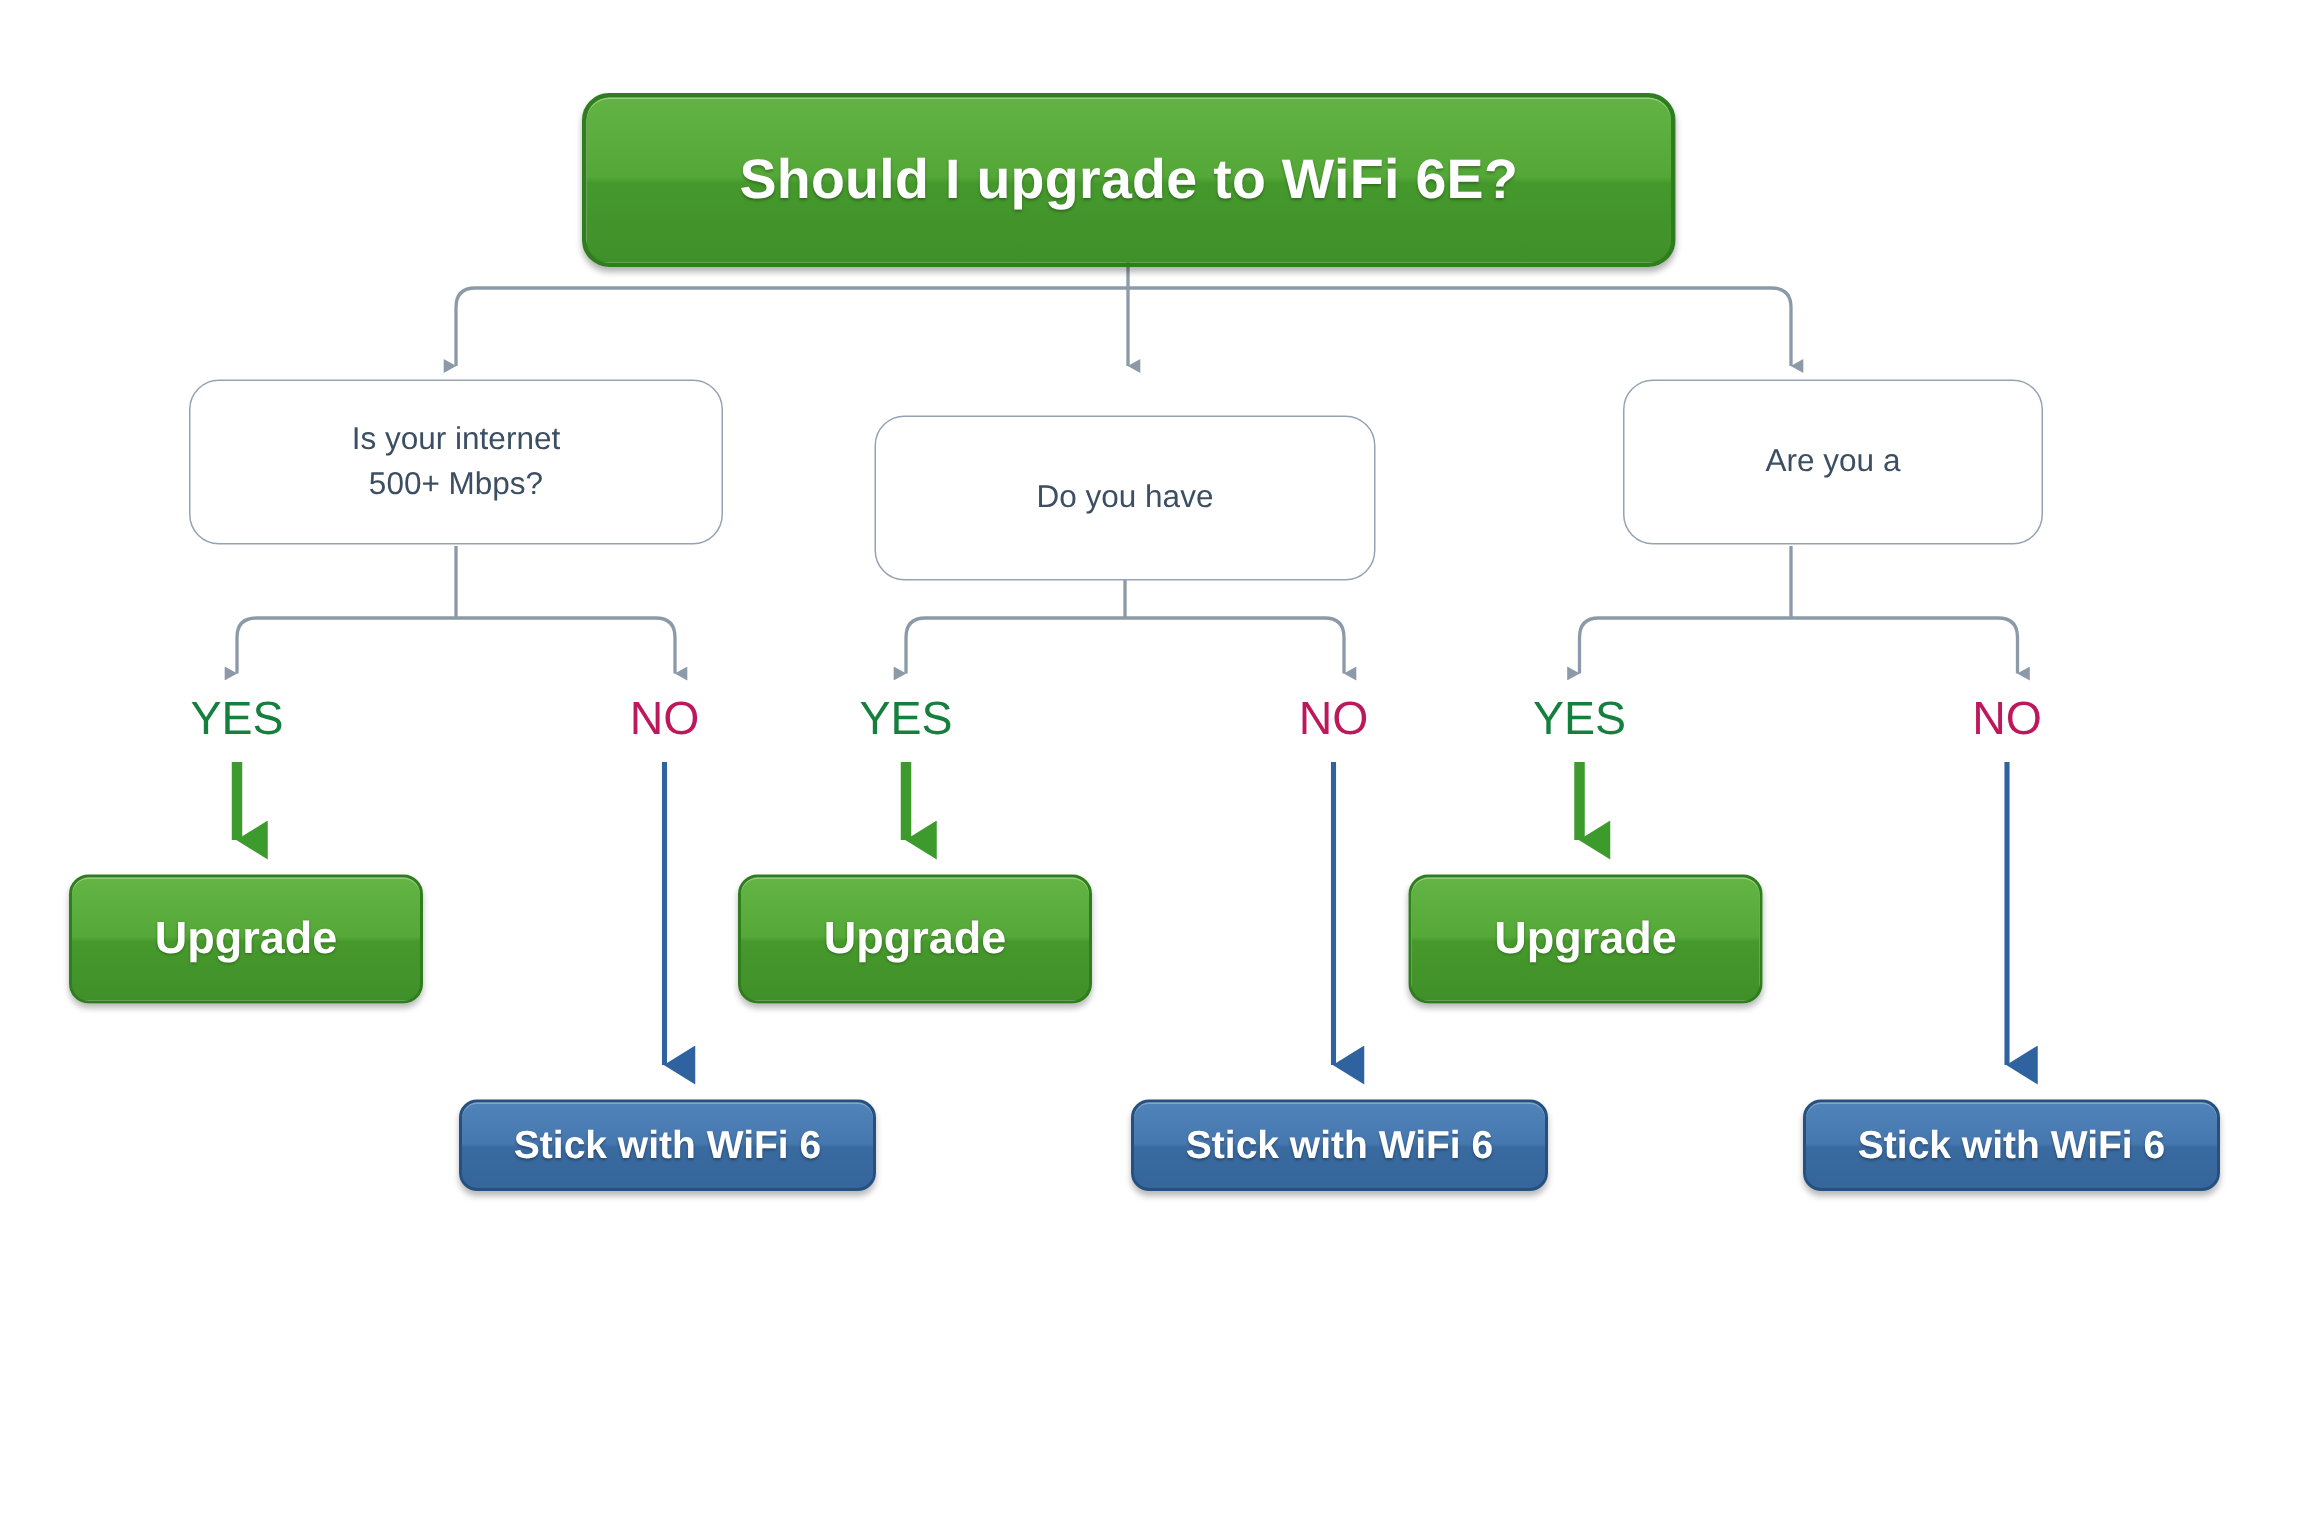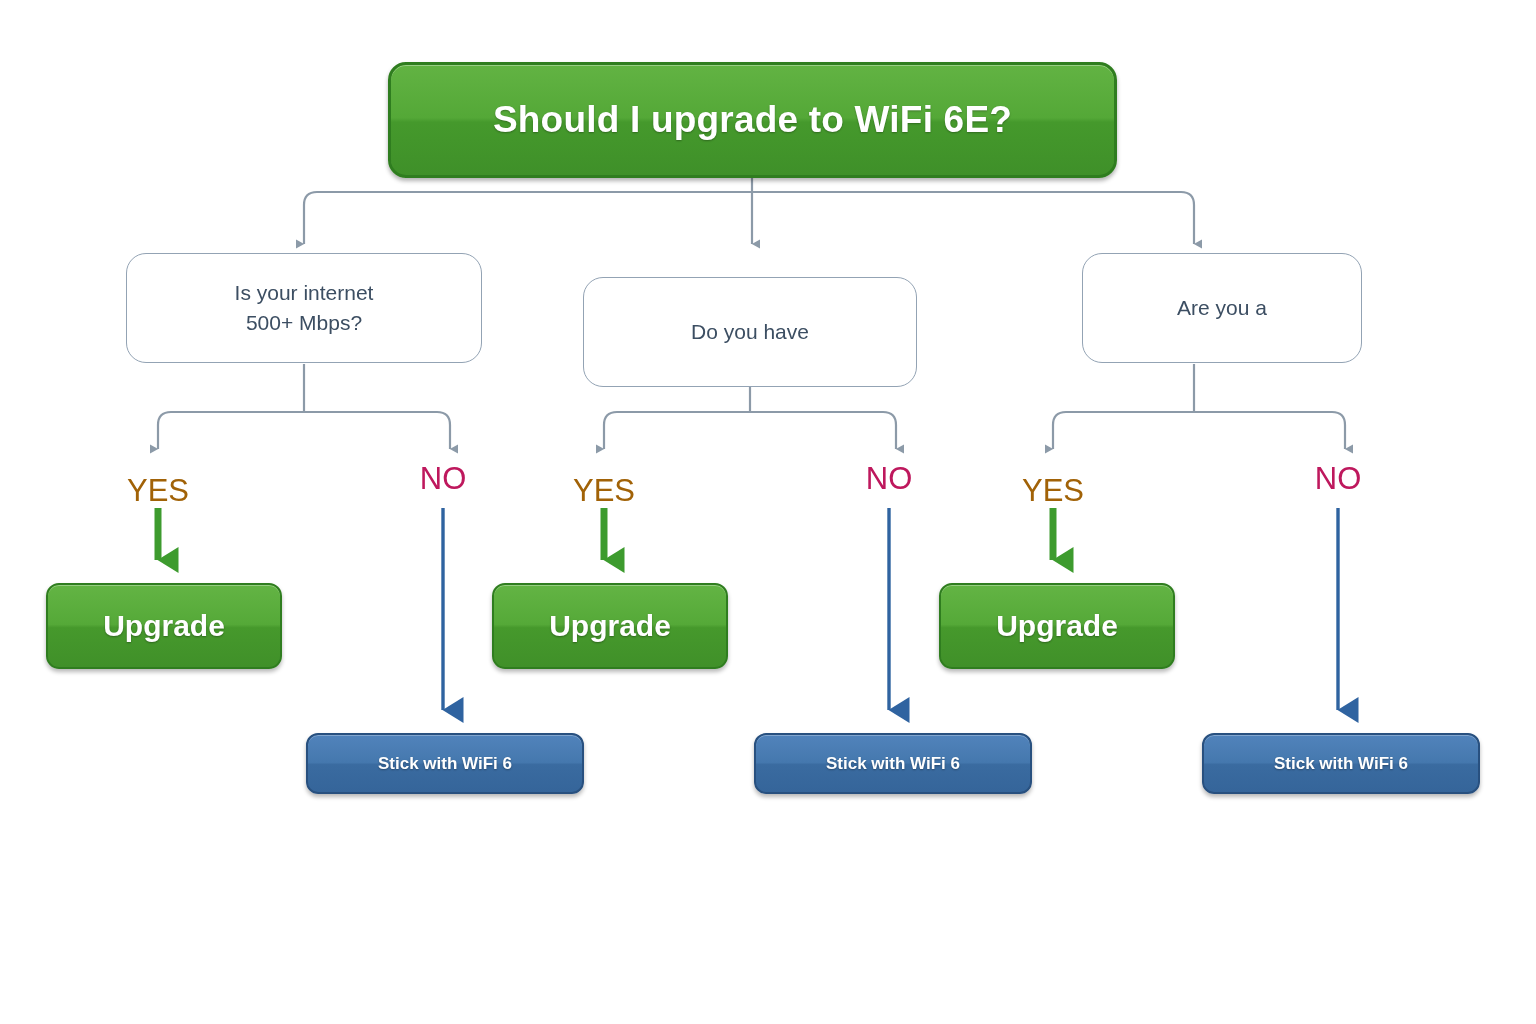--- a/index.html
+++ b/index.html
@@ -79,21 +79,21 @@
   .branch-label {
     position: absolute;
     top: 461px;
     width: 140px;
     margin-left: -70px;
     text-align: center;
     font-size: 31px;
     font-weight: normal;
     z-index: 5;
   }
-  .branch-label.yes { color: #a16207; margin-top: 12px; }
+  .branch-label.yes { color: #15803d; }
   .branch-label.no  { color: #be185d; }
 
   
   .outcome-box {
     position: absolute;
     box-sizing: border-box;
     display: flex;
     align-items: center;
     justify-content: center;
     z-index: 5;
@@ -120,21 +120,21 @@
   .outcome-box.stick {
     top: 733px;
     height: 61px;
     width: 278px;
     margin-left: -139px;
     border-radius: 12px;
     border: 2px solid #28507f;
     background: linear-gradient(180deg, #5183bb 0%, #4578ae 48%, #3a6ba0 52%, #35659a 100%);
     box-shadow: 0 3px 4px rgba(0,0,0,0.28), inset 0 1px 0 rgba(255,255,255,0.28);
   }
-  .outcome-box.stick .outcome-label { font-size: 17px; }
+  .outcome-box.stick .outcome-label { font-size: 26px; }
 </style>
 </head>
 <body>
 
 <div id="canvas">
 
   <svg id="wires" viewBox="0 0 1536 1024">
     <defs>
       <marker id="ah-gray" markerWidth="10" markerHeight="9" refX="4.6" refY="8.4" orient="auto" markerUnits="userSpaceOnUse">
         <path d="M0,0.2 L9.2,0.2 L4.6,8.6 Z" fill="#8c9aa8"></path>

